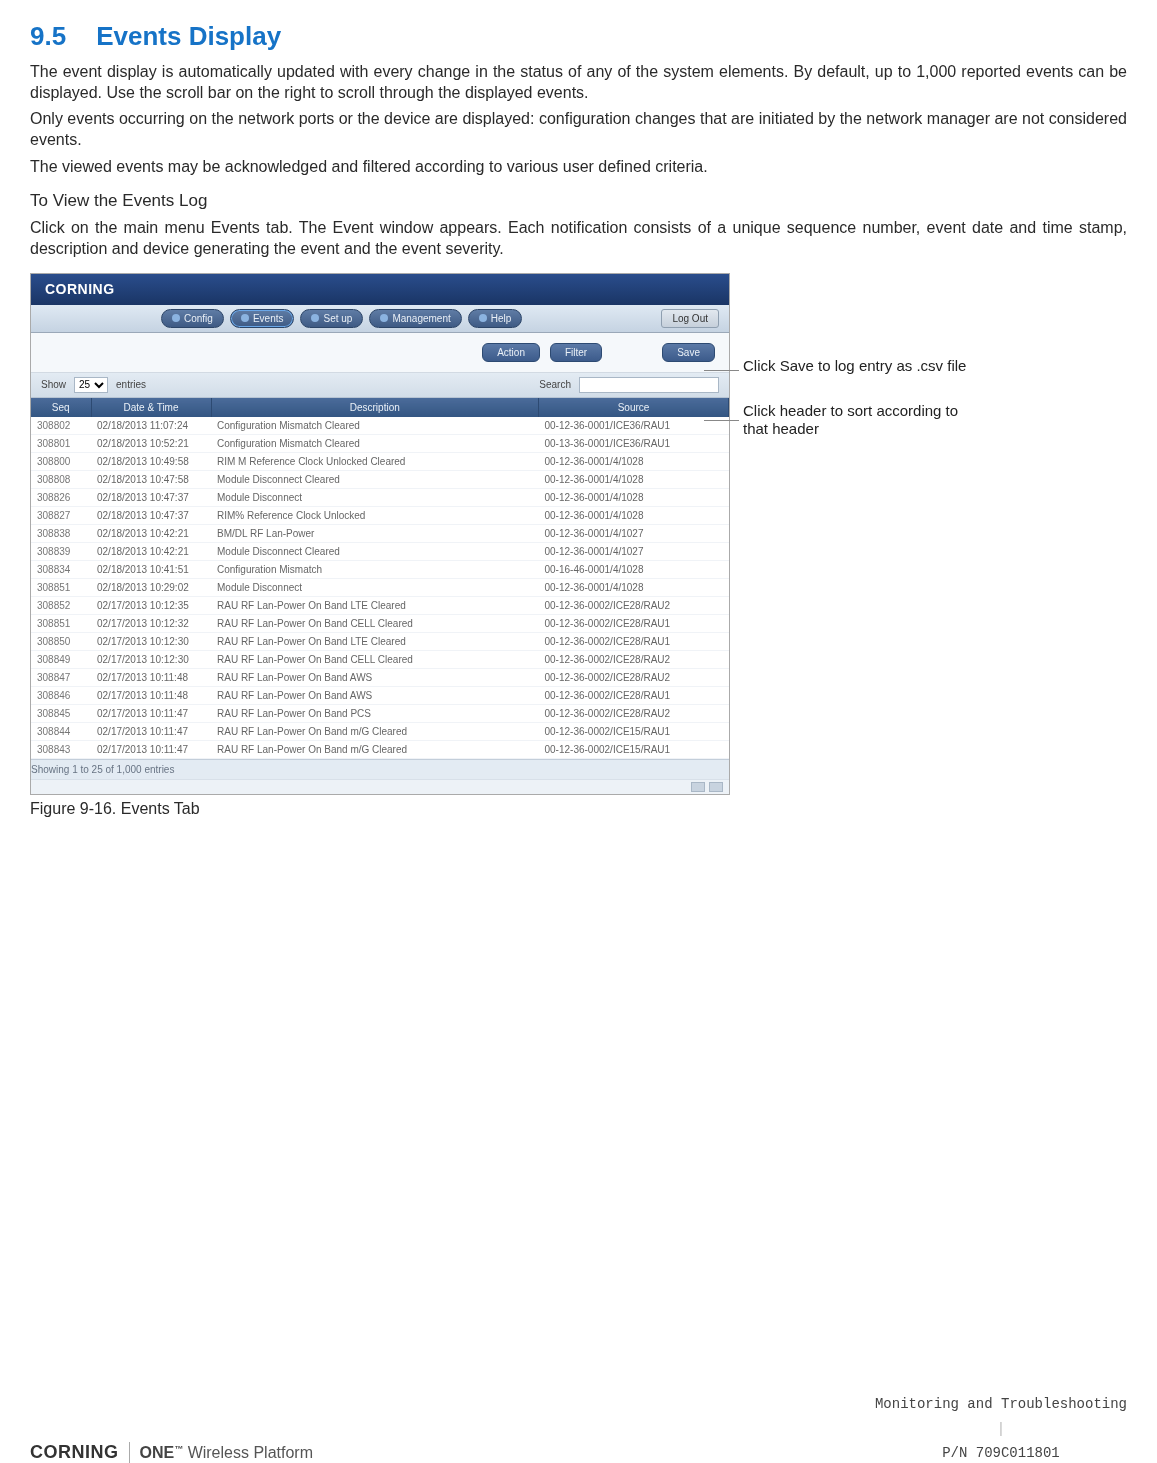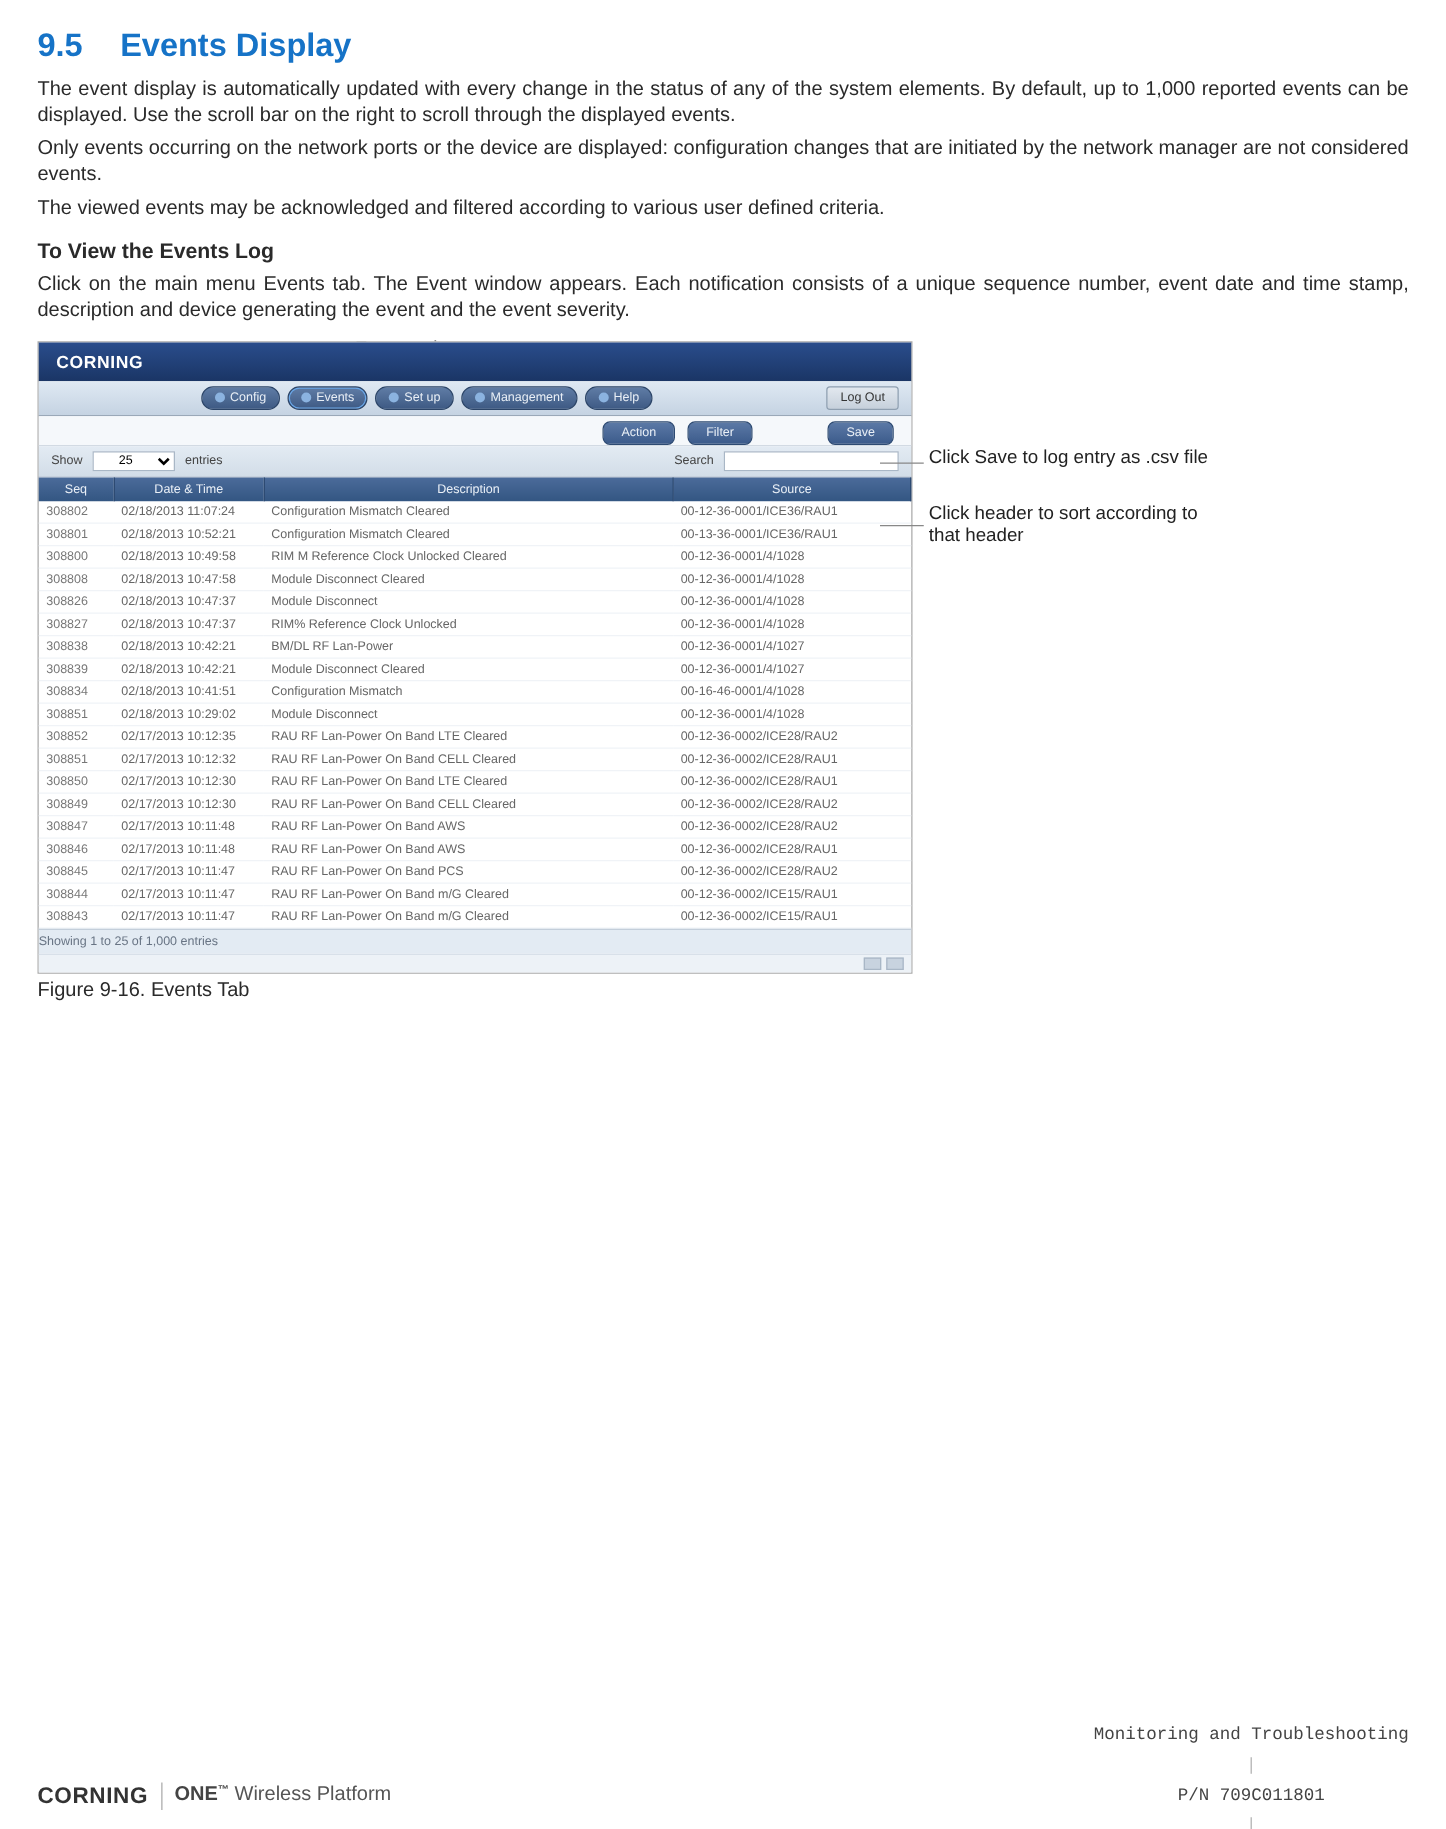--- a/index.html
+++ b/index.html
@@ -13,21 +13,21 @@
     line-height: 1.3;
   }
   .section-title {
     color: #1673c7;
     font-weight: bold;
     font-size: 26px;
     margin: 0 0 8px 0;
   }
   .section-title .num { margin-right: 30px; }
   p.body-text { margin: 6px 0; text-align: justify; font-size: 16px; }
-  .sub-heading { font-weight: bold; font-size: 17px; margin: 12px 0 6px 0; }
+  .sub-heading { font-weight: normal; font-size: 17px; margin: 12px 0 6px 0; }
 
   .figure-wrap { position: relative; margin: 14px 0 6px 0; }
   .tab-callout { position: absolute; top: -4px; left: 250px; font-size: 15px; color: #222; background:#fff; padding:0 4px; }
   .tab-pointer { position: absolute; top: 14px; left: 246px; width: 2px; height: 28px; background: #888; }
 
   .screenshot-box {
     width: 700px;
     margin-left: 0;
     border: 1px solid #aaa;
     font-size: 10px;
@@ -69,23 +69,23 @@
   .logout-btn {
     margin-left:auto;
     background: linear-gradient(#e2e8ef,#c6d0db);
     border:1px solid #8f9fb0;
     border-radius:3px;
     padding:2px 10px;
     font-size:10px;
     color:#333;
   }
   .action-row {
-    height: 24px;
-    display:flex;
-    align-items:flex-end;
+    height: 40px;
+    display:flex;
+    align-items:center;
     justify-content:flex-end;
     gap:10px;
     padding:0 14px;
     border-bottom:1px solid #d2dae3;
     background:#f5f8fb;
   }
   .action-btn {
     background: linear-gradient(#5b79a6,#3c5b8b);
     color:#eaf0f7;
     border:1px solid #2d4a72;
@@ -101,21 +101,21 @@
     gap:8px;
     font-size:10px;
     color:#444;
     border-bottom:1px solid #b7c4d3;
   }
   .filter-row select, .filter-row input[type=text]{
     font-size:10px;
     border:1px solid #a9b7c6;
     background:#fff;
     height:16px;
-    padding:0 16px;
+    padding:0 0;
   }
   .filter-row .stretch { flex:1; text-align:center; }
 
   .events-table {
     width:100%;
     border-collapse:collapse;
     font-size:10px;
   }
   .events-table thead th {
     background: linear-gradient(#4b6b9a,#335682);

